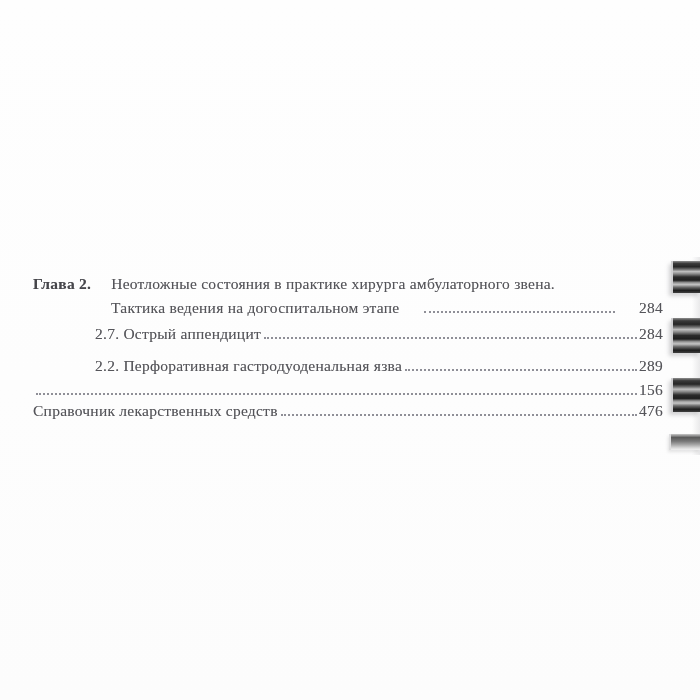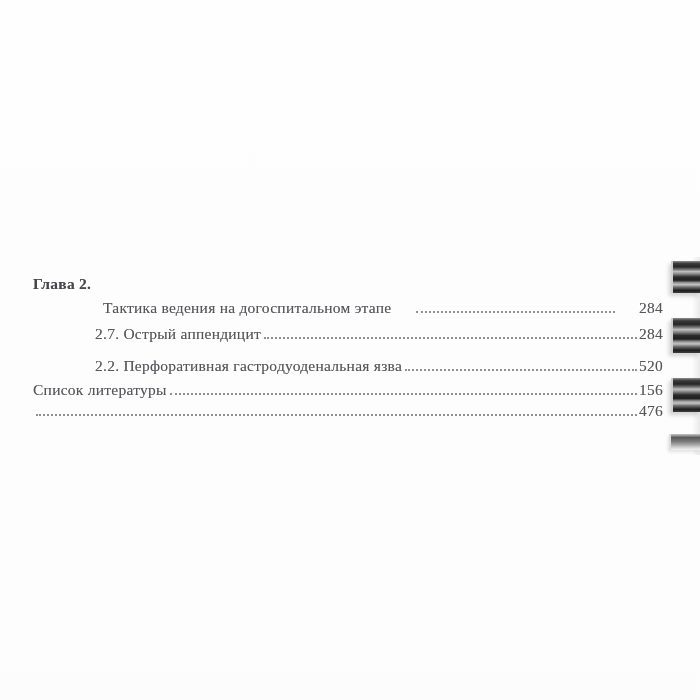--- a/index.html
+++ b/index.html
@@ -30,21 +30,21 @@
   }
   .row {
     position: absolute;
     right: 0;
     display: flex;
     align-items: baseline;
     white-space: nowrap;
     line-height: 19px;
   }
   .r1 { top: 274px; left: 0; }
-  .r2 { top: 298px; left: 70px; gap: 22px; }
+  .r2 { top: 298px; left: 78px; gap: 22px; }
   .r3 { top: 324px; left: 62px; }
   .r4 { top: 350px; left: 62px; margin-top: 6px; }
   .r5 { top: 380px; left: 0; }
   .r6 { top: 401px; left: 0; }
   .bold {
     font-weight: bold;
     color: #46464b;
     margin-right: 20px;
   }
   .leader {
@@ -104,47 +104,48 @@
   }
 </style>
 </head>
 <body>
 
 <div class="sheet">
   <div class="toc">
 
     <div class="row r1">
       <span class="bold">Глава 2.</span>
+      <span class="txt">Неотложные состояния в практике хирурга амбулаторного звена.</span>
     </div>
 
     <div class="row r2">
       <span class="txt">Тактика ведения на догоспитальном этапе</span>
       <span class="leader"></span>
       <span class="pg">284</span>
     </div>
 
     <div class="row r3">
       <span class="txt">2.7. Острый аппендицит</span>
       <span class="leader"></span>
       <span class="pg">284</span>
     </div>
 
     <div class="row r4">
       <span class="txt">2.2. Перфоративная гастродуоденальная язва</span>
       <span class="leader"></span>
-      <span class="pg">520</span>
+      <span class="pg">289</span>
     </div>
 
     <div class="row r5">
-      <span class="txt">Список литературы</span>
       <span class="leader"></span>
       <span class="pg">156</span>
     </div>
 
     <div class="row r6">
+      <span class="txt">Справочник лекарственных средств</span>
       <span class="leader"></span>
       <span class="pg">476</span>
     </div>
 
   </div>
 
   <div>
     <div class="edge-strip"></div>
     <div class="tab tab1"></div>
     <div class="tab tab2"></div>

